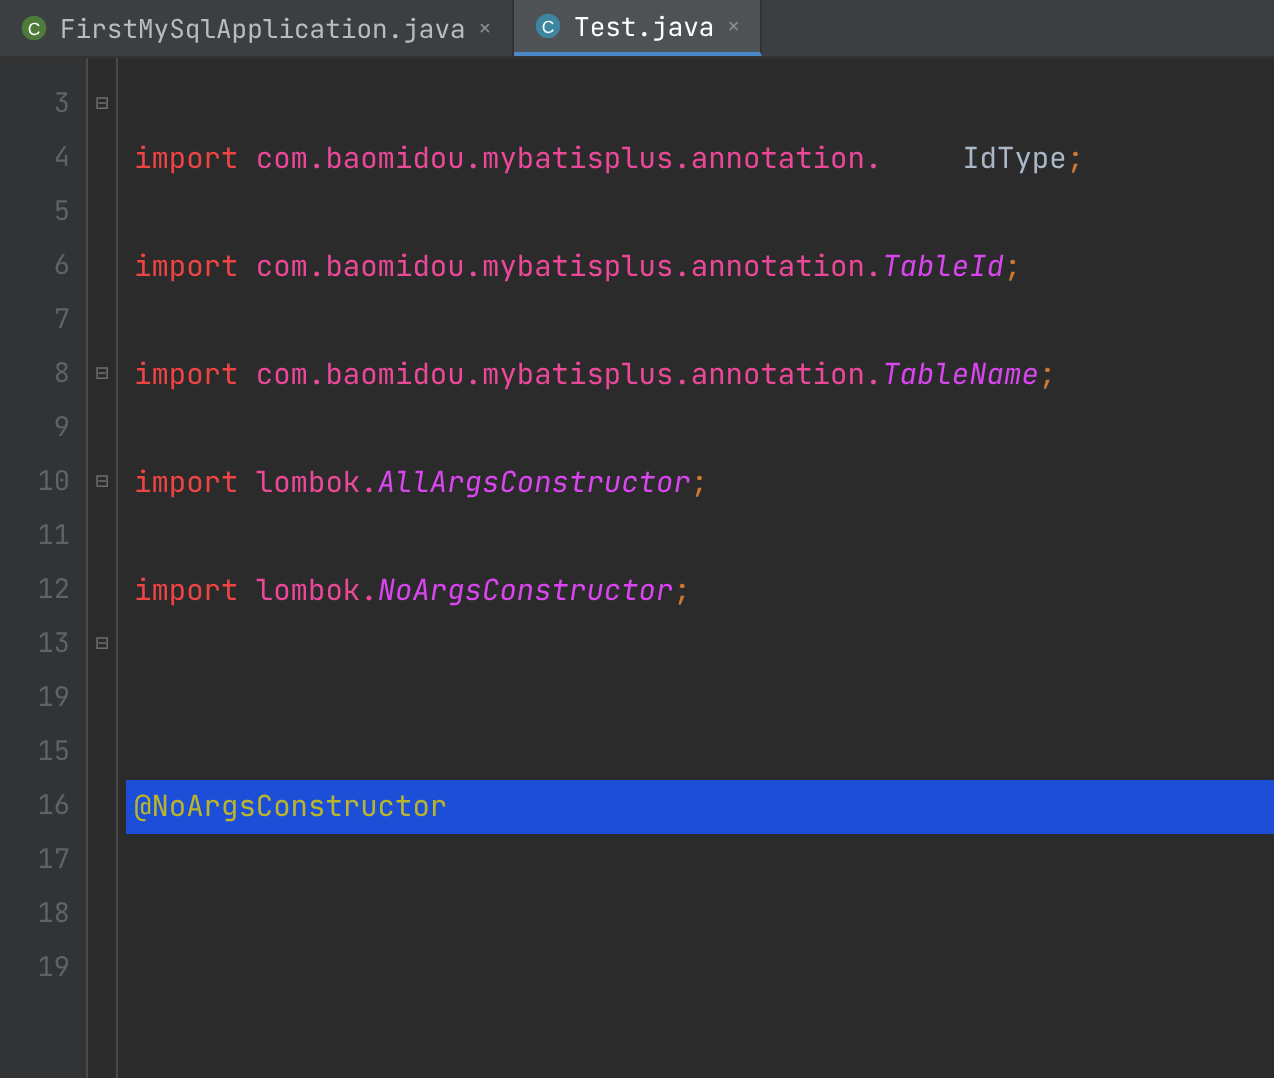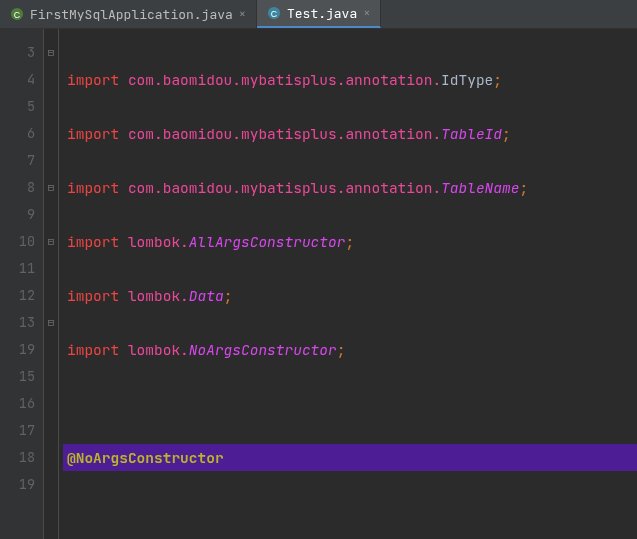--- a/index.html
+++ b/index.html
@@ -73,26 +73,26 @@
   }
   .code {
     padding: 10px 0 10px 4px;
     line-height: 27px;
     white-space: pre;
     flex: 1;
     border-left: 1px solid #4a4a4a;
     position: relative;
   }
   .code .line { display: block; padding-left: 4px; }
-  .caret-line { background: #4c1d95; font-weight: bold; }
+  .caret-line { background: #1d4ed8; }
 
   
   .kw  { color: #ef4444; }
   .pkg { color: #ec4899; }
-  .cls { color: #a9b7c6; }
+  .cls { color: #a9b7c6; margin-left: 40px; }
   .ann { color: #bbb529; }
   .fld { color: #d946ef; font-style: italic; }
   .sc  { color: #cc7832; }
 </style>
 </head>
 <body>
 
 <div class="tabs">
   <div class="tab">
     <svg class="icon-java1" viewBox="0 0 16 16">
@@ -136,21 +136,20 @@
       <div class="mark" style="top: 10px;">⊟</div>
       <div class="mark" style="top: 145px;">⊟</div>
       <div class="mark" style="top: 199px;">⊟</div>
       <div class="mark" style="top: 280px;">⊟</div>
     </div>
   <div class="code">
 <span class="line"><span class="kw">import</span> <span class="pkg">com.baomidou.mybatisplus.annotation.</span><span class="cls">IdType</span><span class="sc">;</span></span>
 <span class="line"><span class="kw">import</span> <span class="pkg">com.baomidou.mybatisplus.annotation.</span><span class="fld">TableId</span><span class="sc">;</span></span>
 <span class="line"><span class="kw">import</span> <span class="pkg">com.baomidou.mybatisplus.annotation.</span><span class="fld">TableName</span><span class="sc">;</span></span>
 <span class="line"><span class="kw">import</span> <span class="pkg">lombok.</span><span class="fld">AllArgsConstructor</span><span class="sc">;</span></span>
-<span class="line"><span class="kw">import</span> <span class="pkg">lombok.</span><span class="fld">Data</span><span class="sc">;</span></span>
 <span class="line"><span class="kw">import</span> <span class="pkg">lombok.</span><span class="fld">NoArgsConstructor</span><span class="sc">;</span></span>
 <span class="line"> </span>
 <span class="line caret-line"><span class="ann">@NoArgsConstructor</span></span>
 
 
 
 
 
 
 

